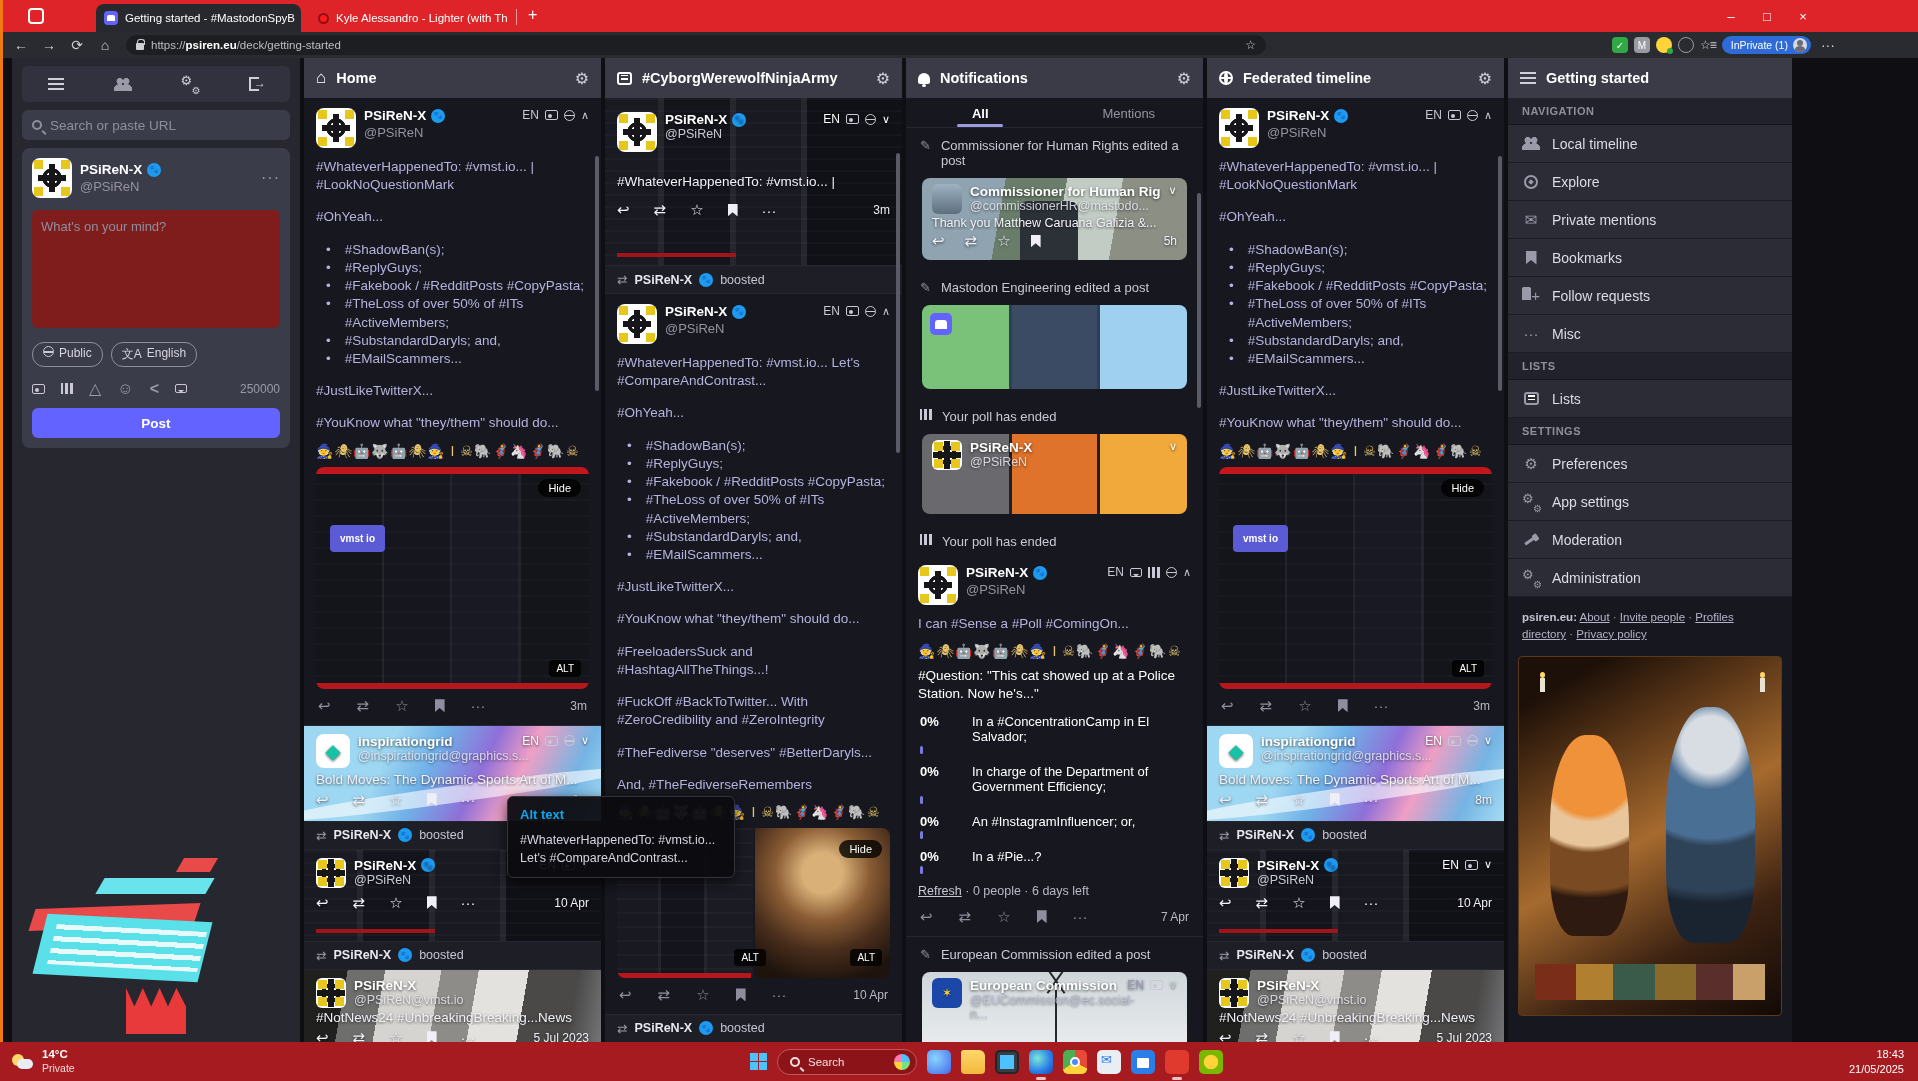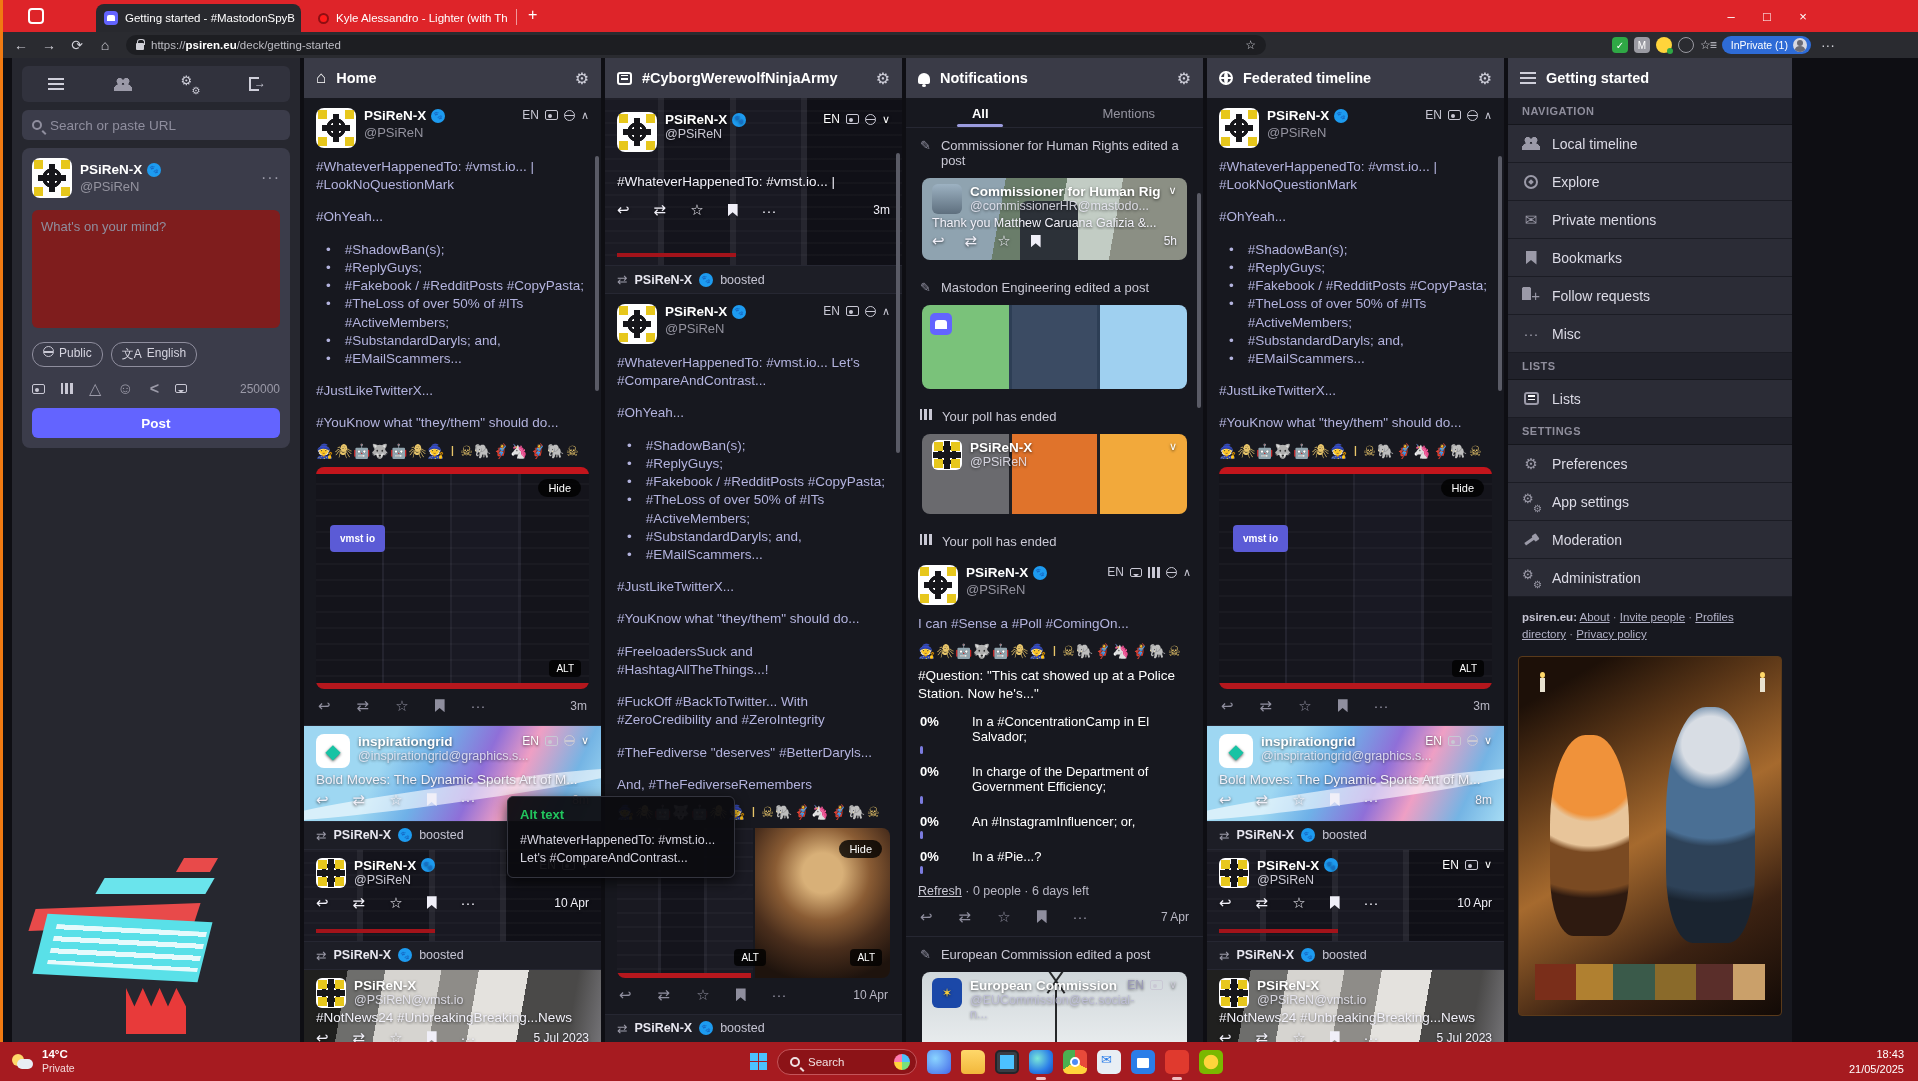--- a/index.html
+++ b/index.html
@@ -169,21 +169,21 @@
 .art{position:relative;margin:12px 10px 0;height:360px;border-radius:4px;border:1px solid #5a3a1a;background:linear-gradient(150deg,#1d1008 0 10%,#5a3617 28%,#a66a2e 50%,#3c2212 76%,#120a06)}
 .art::before{content:"";position:absolute;left:12%;top:22%;width:30%;height:56%;border-radius:45% 45% 30% 30%;background:radial-gradient(circle at 50% 18%,#f0923a 0 26%,#e8c59a 30% 44%,#7a4a22 48% 70%,#2e1a10 75%)}
 .art::after{content:"";position:absolute;right:10%;top:14%;width:34%;height:66%;border-radius:45% 45% 30% 30%;background:radial-gradient(circle at 50% 16%,#d8dde4 0 14%,#4a6f94 22% 46%,#2e4258 50% 72%,#1a2430 78%)}
 .artbooks{position:absolute;left:6%;bottom:4%;width:88%;height:10%;background:linear-gradient(90deg,#7a2e1a 0 18%,#b08030 18% 34%,#3a5a4a 34% 52%,#8a6a2a 52% 70%,#5a2e2a 70% 86%,#caa06a 86%)}
 .candle{position:absolute;top:6%;width:5px;height:14px;background:#e8e2d0}
 .candle::after{content:"";position:absolute;left:0;top:-6px;width:5px;height:6px;border-radius:50%;background:#ffd86a}
 
 .thumb{position:absolute;right:2px;width:4px;border-radius:2px;background:#5a5b66;z-index:5}
 
 #tooltip{position:absolute;left:507px;top:738px;width:228px;background:#0c0c10f2;border:1px solid #33343e;border-radius:6px;padding:10px 12px;z-index:40;box-shadow:0 4px 14px #000a}
-#tooltip .tt{color:#22c55e;font-weight:bold;font-size:13px;margin-bottom:10px}
+#tooltip .tt{color:#0ea5e9;font-weight:bold;font-size:13px;margin-bottom:10px}
 #tooltip .tb{color:#d6d5e0;font-size:12.5px;line-height:1.4}
 
 #side{position:absolute;left:12px;top:0;width:288px;height:984px;background:#26272f}
 .sbtns{margin:8px 10px;background:#31323d;border-radius:6px;display:flex;height:36px}
 .sbtn{flex:1;display:flex;align-items:center;justify-content:center;color:#cfcfda}
 .gears2{position:relative;width:18px;height:16px;color:#cfcfda}
 .gears2::before{content:"⚙";position:absolute;left:0;top:-3px;font-size:13px}
 .gears2::after{content:"⚙";position:absolute;right:-2px;bottom:-4px;font-size:10px}
 .exitic{position:relative;width:15px;height:14px}
 .exitic::before{content:"";position:absolute;left:0;top:0;bottom:0;width:8px;border:2px solid #cfcfda;border-right:none}

